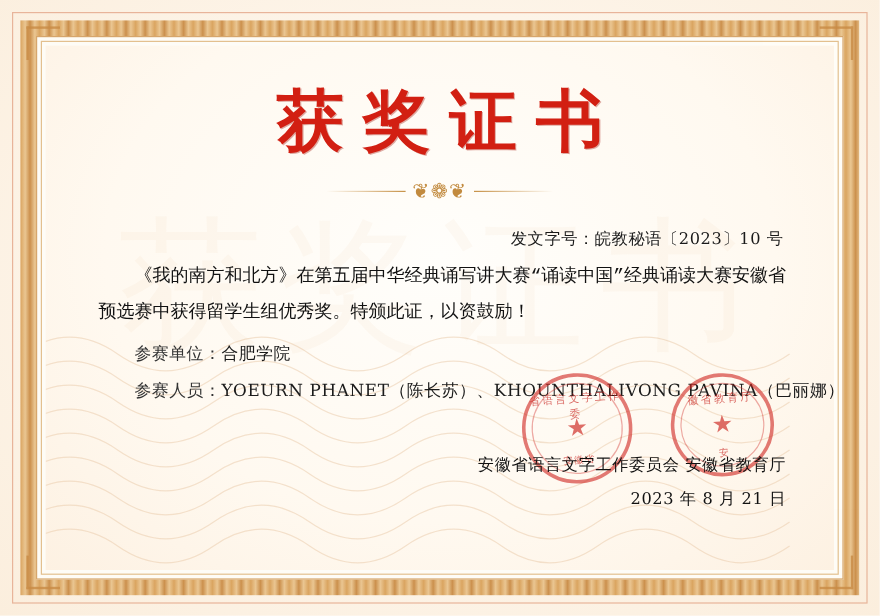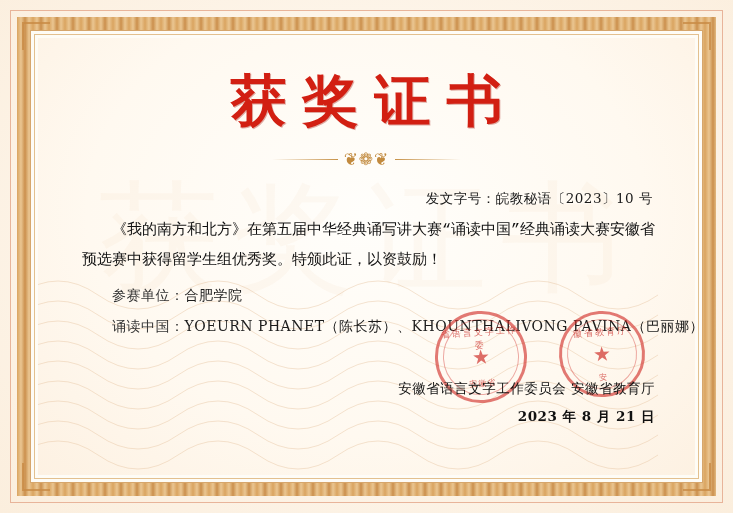--- a/index.html
+++ b/index.html
@@ -204,21 +204,21 @@
     bottom: 46px;
     text-align: right;
     font-size: 13.5px;
     line-height: 26px;
     color: #111;
     font-family: "DejaVu Serif", "Liberation Serif", serif;
     letter-spacing: .5px;
   }
   .sign-line { white-space: nowrap; }
   .sign-orgs span { }
-  .sign-date { margin-top: 2px; font-weight: bold; }
+  .sign-date { margin-top: 2px; }
 
   
   .seal {
     position: absolute;
     border-radius: 50%;
     border: 3px solid rgba(208, 40, 35, .72);
     color: rgba(200, 35, 30, .82);
     display: flex;
     align-items: center;
     justify-content: center;
@@ -305,21 +305,21 @@
 
     <div class="doc-number">发文字号：皖教秘语〔2023〕10 号</div>
 
     <div class="body-text">《我的南方和北方》在第五届中华经典诵写讲大赛“诵读中国”经典诵读大赛安徽省预选赛中获得留学生组优秀奖。特颁此证，以资鼓励！</div>
 
     <div class="fields">
       <div class="field-row">
         <span class="field-label">参赛单位：</span><span class="field-value">合肥学院</span>
       </div>
       <div class="field-row">
-        <span class="field-label">诵读中国：</span><span class="field-value">YOEURN PHANET（陈长苏）、KHOUNTHALIVONG PAVINA（巴丽娜）</span>
+        <span class="field-label">参赛人员：</span><span class="field-value">YOEURN PHANET（陈长苏）、KHOUNTHALIVONG PAVINA（巴丽娜）</span>
       </div>
     </div>
 
     <div class="seal" id="seal-language">
       <span class="seal-ring"></span>
       <span class="seal-arc top">省语言文字工作委</span>
       <span class="seal-star">★</span>
       <span class="seal-arc bottom">安徽省</span>
     </div>
 

